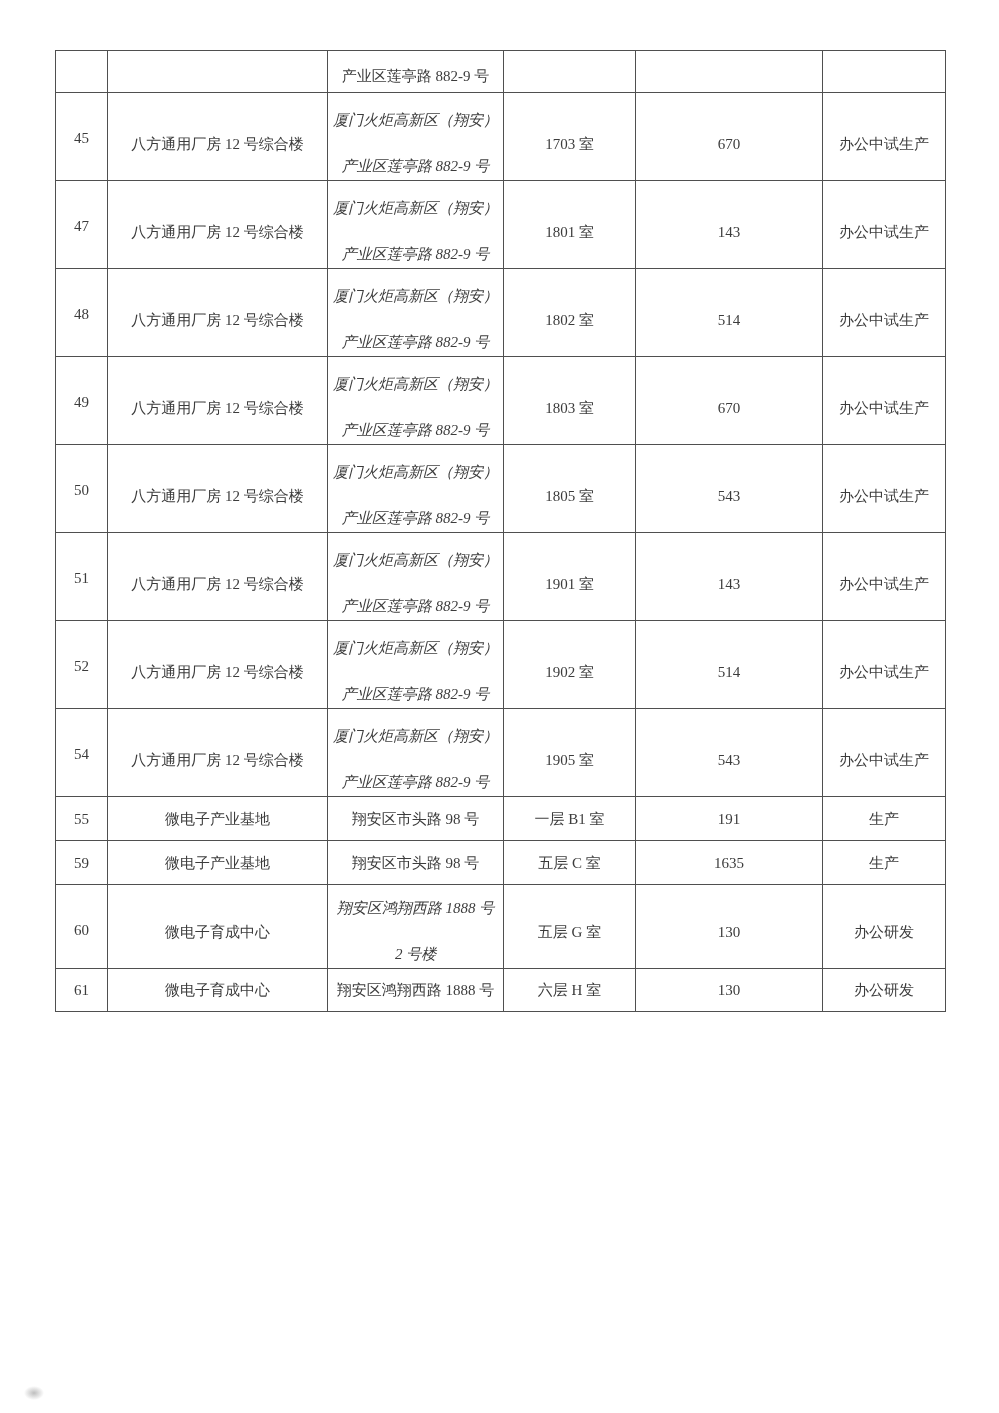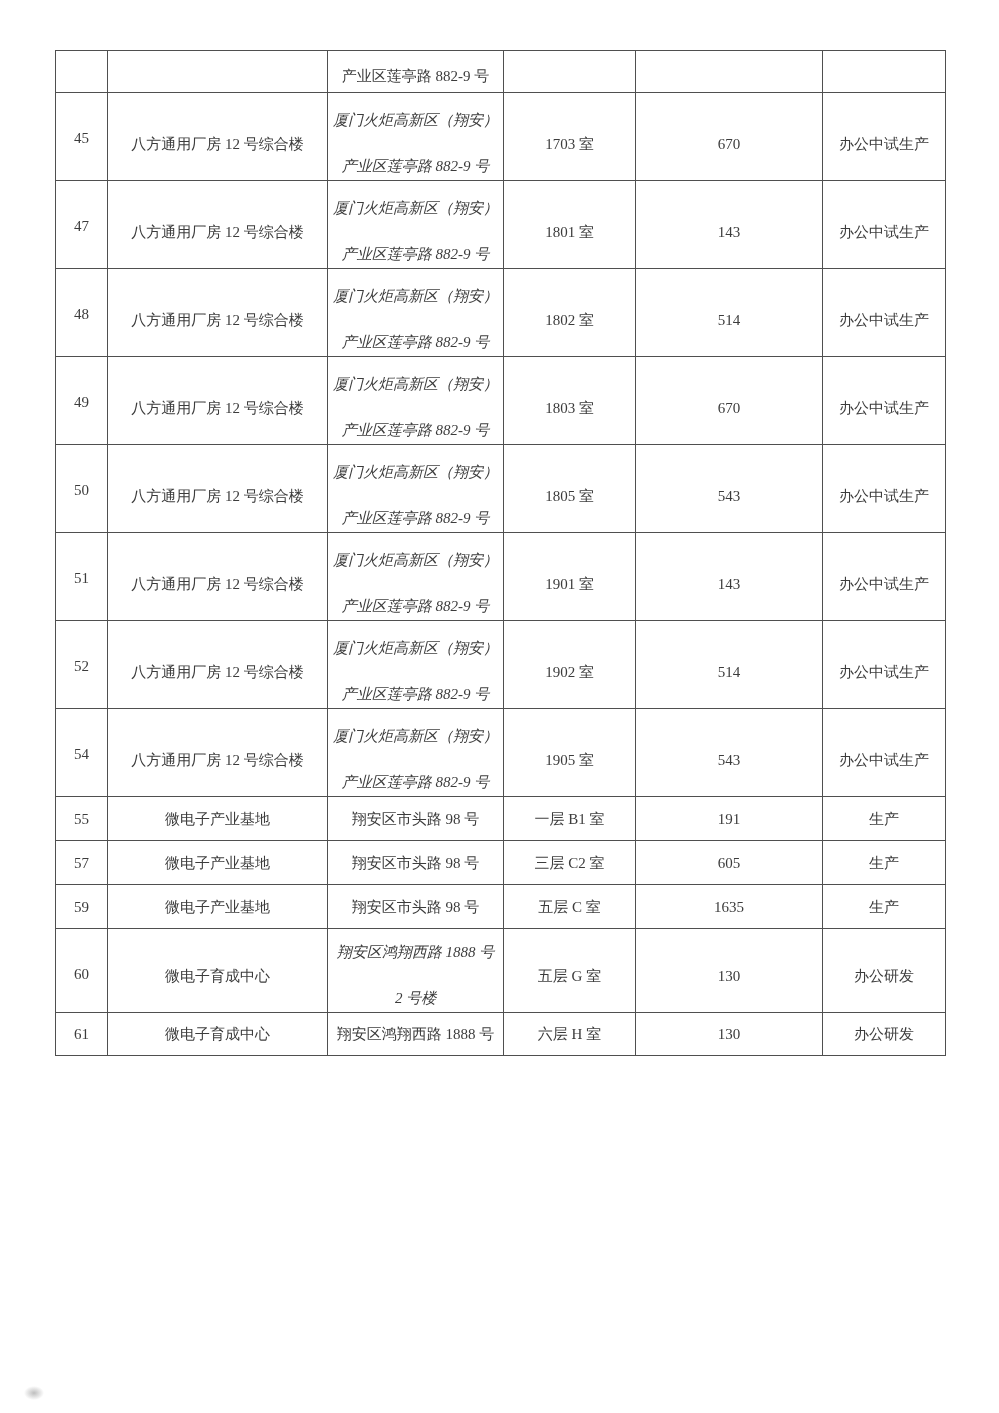--- a/index.html
+++ b/index.html
@@ -200,30 +200,20 @@
       <td class="c-name">微电子产业基地</td>
       <td class="c-addr">
           <div>翔安区市头路 98 号</div>
         </td>
       <td class="c-room">一层 B1 室</td>
       <td class="c-area">191</td>
       <td class="c-usage">生产</td>
     </tr>
 
 
-    <tr class="short">
-      <td class="c-num">57</td>
-      <td class="c-name">微电子产业基地</td>
-      <td class="c-addr">
-          <div>翔安区市头路 98 号</div>
-        </td>
-      <td class="c-room">三层 C2 室</td>
-      <td class="c-area">605</td>
-      <td class="c-usage">生产</td>
-    </tr>
 
 
     <tr class="short">
       <td class="c-num">59</td>
       <td class="c-name">微电子产业基地</td>
       <td class="c-addr">
           <div>翔安区市头路 98 号</div>
         </td>
       <td class="c-room">五层 C 室</td>
       <td class="c-area">1635</td>

